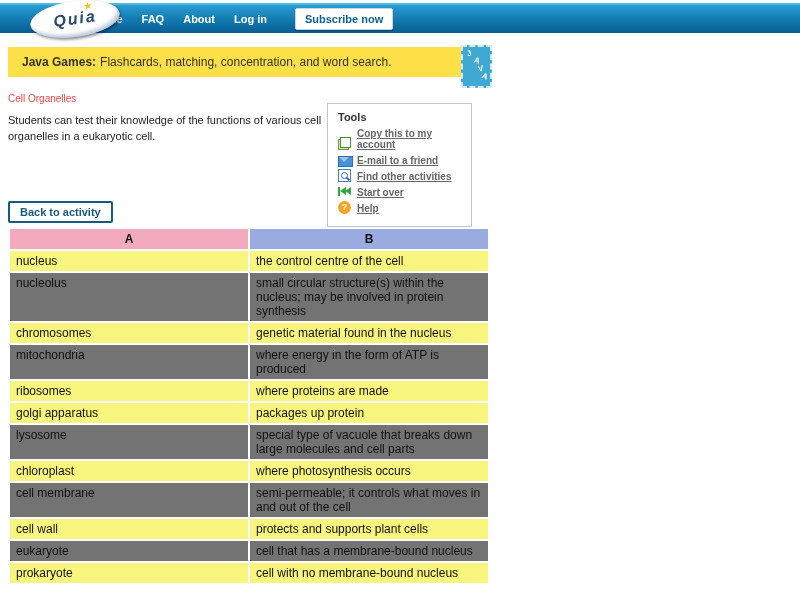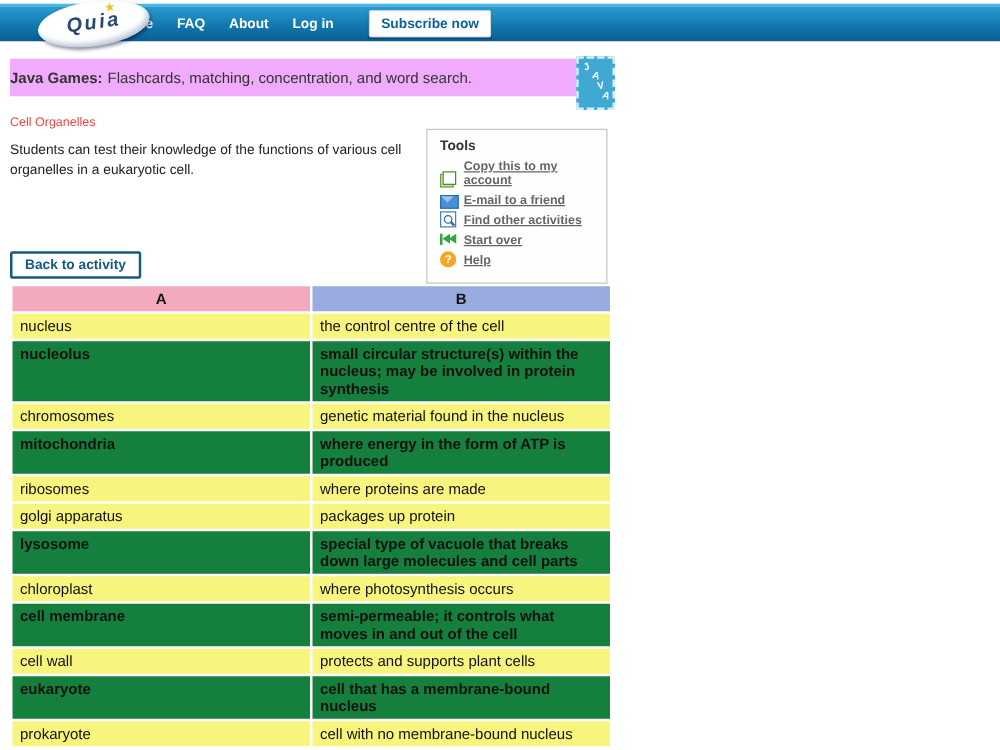--- a/index.html
+++ b/index.html
@@ -20,37 +20,37 @@
   .logo-star { position: absolute; top: 1px; left: 55px; color: #f2c41d; font-size: 10px; font-style: normal; }
   .nav { display: flex; gap: 19px; }
   .nav a { color: #fff; font-size: 11px; font-weight: bold; text-decoration: none; cursor: pointer; }
   .top-buttons { display: flex; margin-left: 28px; align-items: center; }
   .top-btn { background: #fff; color: #0b6298; border: 1px solid #c9d6de; border-radius: 2px;
     font-family: "Liberation Sans", sans-serif; font-size: 11px; font-weight: bold;
     padding: 4px 9px; cursor: pointer; box-shadow: 0 1px 1px rgba(0,0,0,.35); }
 
   
   .banner-wrap { position: relative; margin: 14px 8px 0 8px; width: 484px; height: 30px; }
-  .banner-strip { width: 453px; height: 30px; background: #f0abfc; display: flex; align-items: center;
-    font-size: 12px; color: #333; }
+  .banner-strip { width: 453px; height: 30px; background: #fde047; display: flex; align-items: center;
+    padding-left: 14px; font-size: 12px; color: #333; }
   .banner-bold { font-weight: bold; margin-right: 4px; }
   .java-icon { position: absolute; right: 0; top: -2px; width: 31px; height: 43px;
     background: #3fa9d3; border: 2px dashed #d5edf7; }
   .java-icon span { position: absolute; color: #fff; font-size: 8px; font-weight: bold; }
   .jl1 { top: 2px;  left: 4px;  transform: rotate(-20deg); }
   .jl2 { top: 9px;  left: 11px; transform: rotate(15deg); }
   .jl3 { top: 17px; left: 15px; transform: rotate(-10deg); }
   .jl4 { top: 25px; left: 19px; transform: rotate(20deg); }
 
   
   .content { position: relative; padding: 0 8px; }
   .title { font-size: 10px; font-weight: normal; color: #ef4444; margin-top: 16px; }
   .desc { width: 332px; font-size: 11px; line-height: 16px; color: #222; margin-top: 8px; }
 
-  .tools { position: absolute; left: 341px; top: 10px; width: 145px;
+  .tools { position: absolute; left: 327px; top: 10px; width: 145px;
     border: 1px solid #c6c6c6; background: #fefefe; padding: 7px 10px 9px; }
   .tools-title { font-size: 11px; font-weight: bold; color: #333; margin-bottom: 5px; }
   .tool-item { display: flex; align-items: flex-end; margin: 3px 0; }
   .tool-item a { font-size: 10px; font-weight: bold; color: #666; text-decoration: underline; cursor: pointer; }
   .ticon { position: relative; width: 13px; height: 13px; margin-right: 6px; flex: none; display: inline-block; }
   
   .ticon.copy::before { content: ""; position: absolute; left: 0; bottom: 0; width: 9px; height: 9px;
     background: #cfe6b8; border: 1px solid #6fa03c; }
   .ticon.copy::after { content: ""; position: absolute; right: 0; top: 0; width: 9px; height: 9px;
     background: #fff; border: 1px solid #4d8f2f; }
@@ -81,21 +81,21 @@
     padding: 3px 10px; border-radius: 2px; cursor: pointer; }
 
   
   table.terms { width: 482px; margin-top: 4px; border-collapse: separate; border-spacing: 2px; }
   table.terms th { width: 50%; font-size: 12px; font-weight: bold; color: #111;
     text-align: center; padding: 3px; height: 20px; }
   th.col-a { background: #f3aabe; }
   th.col-b { background: #9aabdf; }
   table.terms td { font-size: 12px; line-height: 14px; color: #111; padding: 3px 6px; vertical-align: top; }
   tr.dark td { background: #f8f57e; }
-  tr.light td { background: #15803d; font-weight: bold; }
+  tr.light td { background: #737373; }
 </style>
 </head>
 <body>
 
 <div class="page">
 
   <div class="topbar">
     <div class="logo">
       <span class="logo-text">Quia</span>
       <span class="logo-star">★</span>

